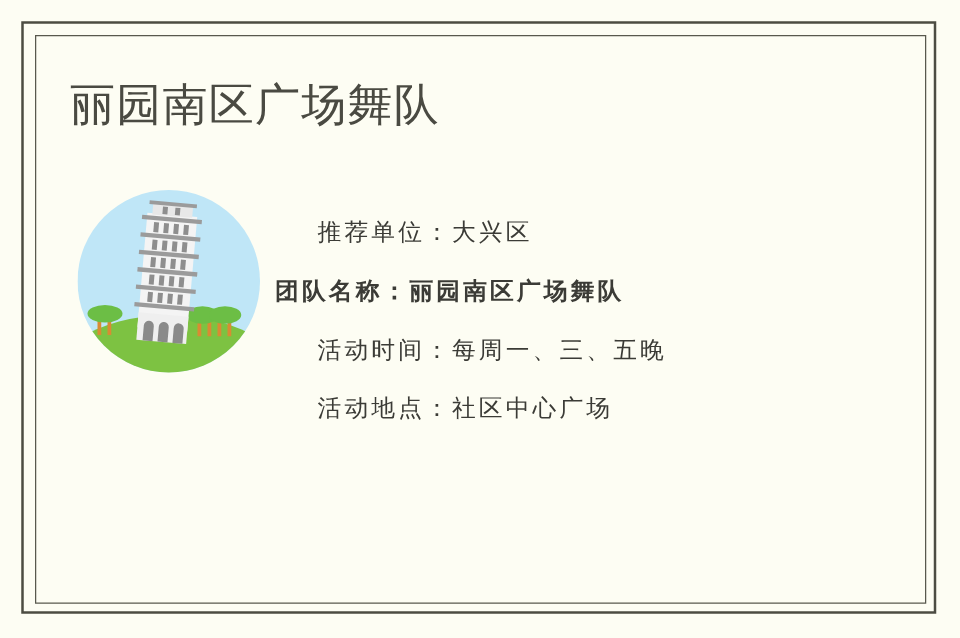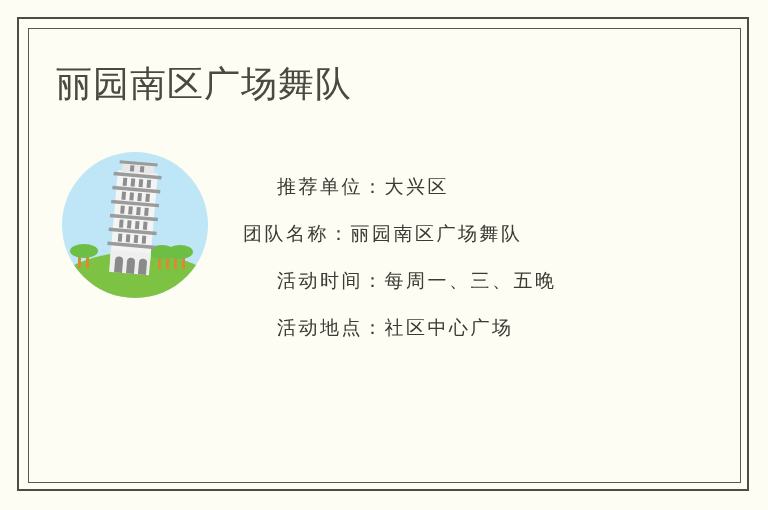--- a/index.html
+++ b/index.html
@@ -63,34 +63,34 @@
     left: 62px;
     top: 152px;
     width: 146px;
     height: 146px;
   }
   .illustration svg { display: block; }
 
   
   .info-block {
     position: absolute;
-    left: 243px;
+    left: 220px;
     top: 163px;
     width: 392px;
   }
   .info-line {
     font-size: 19px;
     line-height: 47px;
     color: #3b3b36;
     letter-spacing: 2.5px;
     white-space: normal;
     word-break: break-all;
   }
   .info-line.l1 { text-indent: 34px; }
-  .info-line.l2 { text-indent: 0px; }
+  .info-line.l2 { text-indent: 0px; font-weight: bold; }
   .info-line.l3 { text-indent: 34px; }
   .info-line.l4 { text-indent: 34px; }
 </style>
 </head>
 <body>
 
 <div class="poster">
 
   <div class="frame-outer"></div>
   <div class="frame-inner"></div>

